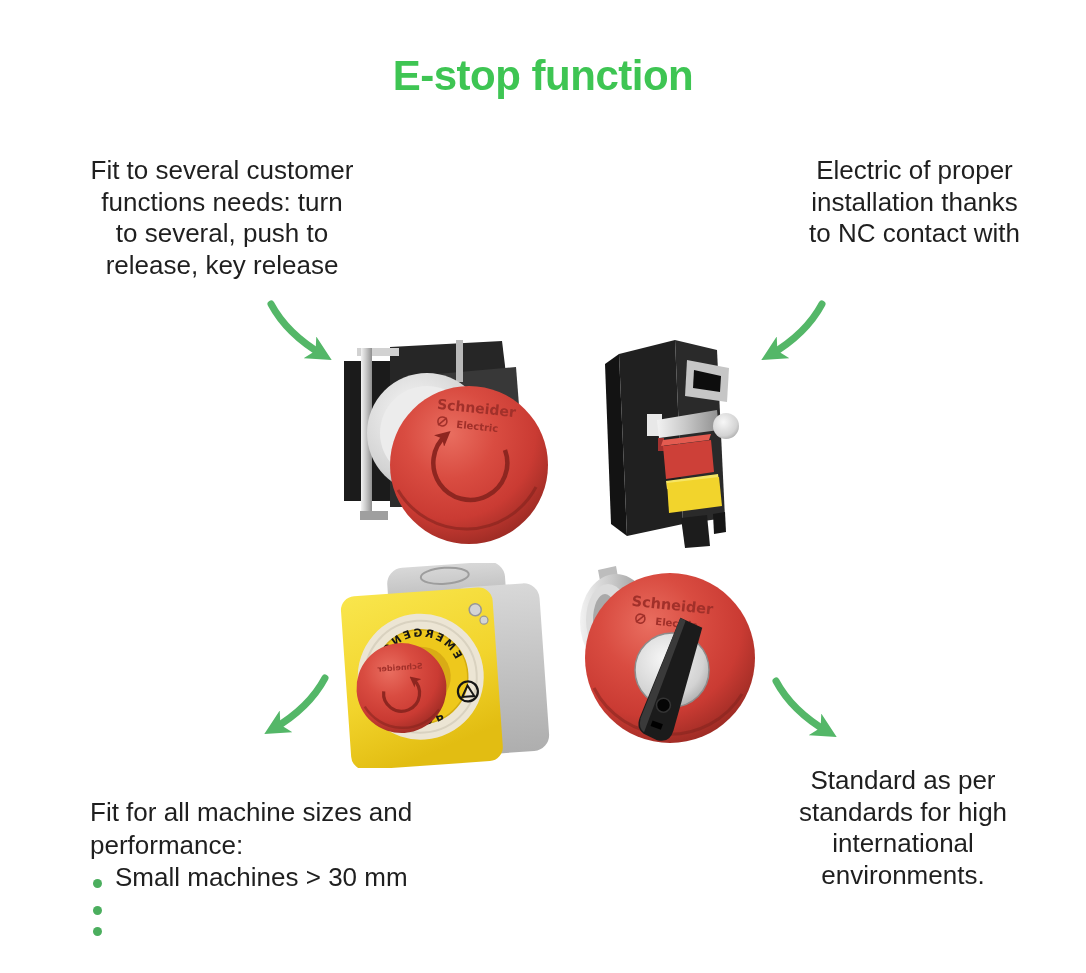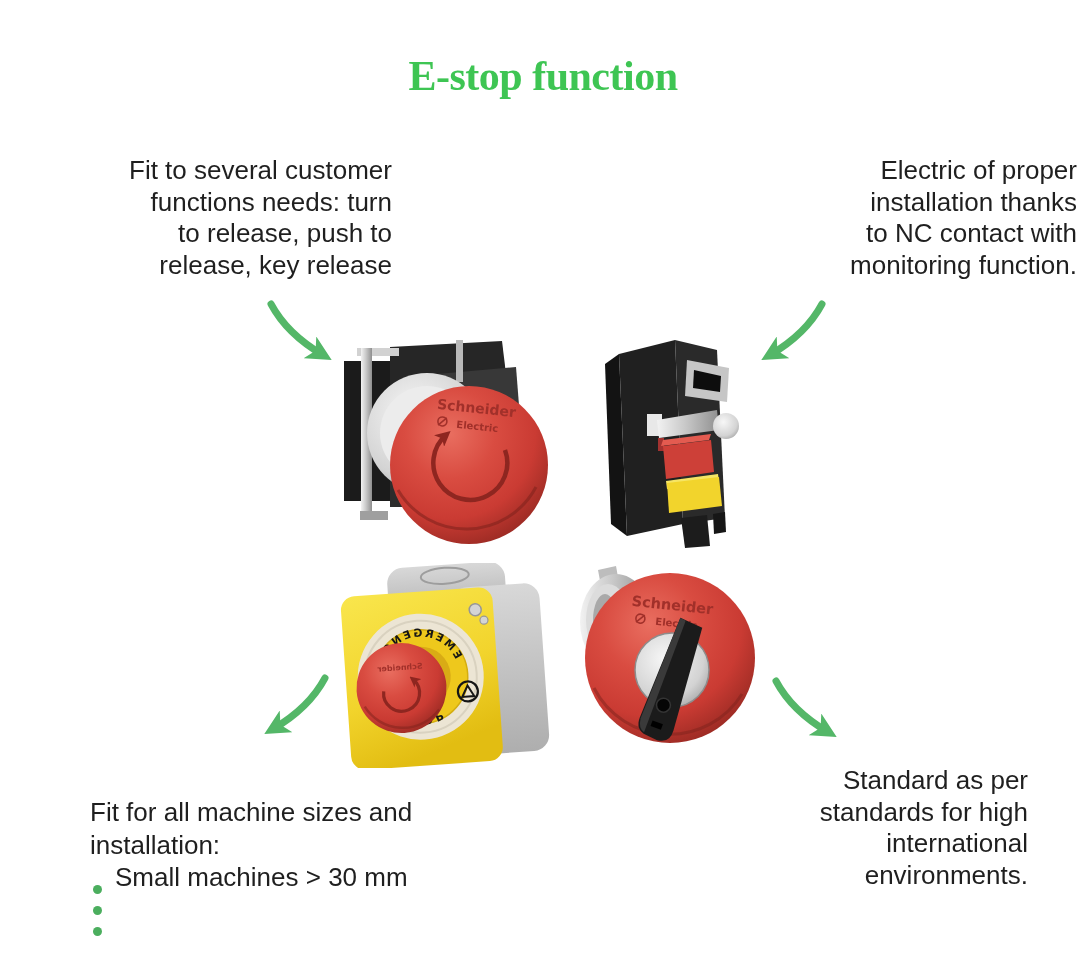--- a/index.html
+++ b/index.html
@@ -11,30 +11,30 @@
     --product-yellow:#f2d42c;
   }
   *{margin:0;padding:0;box-sizing:border-box}
   html,body{background:#fff}
   body{
     width:1086px;height:973px;position:relative;overflow:hidden;
     font-family:"Liberation Sans",sans-serif;color:var(--text-dark);
   }
   .page-title{
     position:absolute;left:0;top:52px;width:1086px;text-align:center;
-    font-family:Liberation Serif, serif;font-weight:700;font-size:42px;
+    font-family:Liberation Sans, sans-serif;font-weight:700;font-size:42px;
     letter-spacing:-0.5px;color:var(--title-green);
   }
   .callout{position:absolute;font-size:26px;line-height:31.5px;color:var(--text-dark)}
-  .callout.centered{text-align:right}
+  .callout.centered{text-align:center}
   .co-tl{left:52px;top:155px;width:340px}
   .co-tr{left:752px;top:155px;width:325px}
   .co-br{left:778px;top:765px;width:250px}
   .co-bl{left:90px;top:796px;width:440px;line-height:32.5px}
-  .bullet-row{display:flex;align-items:flex-end}
+  .bullet-row{display:flex;align-items:center}
   .bullet-dot{
     flex:0 0 auto;width:9px;height:9px;border-radius:50%;
     background:var(--bullet-green);margin:12px 13px 0 3px;
   }
   .abs{position:absolute}
   svg{display:block}
   .brand-emboss{fill:#a1302a;font-family:"DejaVu Sans",sans-serif;font-weight:700}
   .ring-text{fill:#161616;font-family:"DejaVu Sans",sans-serif;font-weight:700;letter-spacing:2px}
 </style>
 </head>
@@ -74,34 +74,33 @@
       <path d="M0,0 L10,5 L0,10 L2.6,5 Z" fill="#8e2620"></path>
     </marker>
   </defs>
 </svg>
 
 <h1 class="page-title">E-stop function</h1>
 
 <div class="callout centered co-tl">
   <div>Fit to several customer</div>
   <div>functions needs: turn</div>
-  <div>to release, push to</div>
+  <div>to several, push to</div>
   <div>release, key release</div>
 </div>
 
 <div class="callout centered co-tr">
   <div>Electric of proper</div>
   <div>installation thanks</div>
   <div>to NC contact with</div>
-  <div>monitoring function.</div>
 </div>
 
 <div class="callout co-bl">
   <div>Fit for all machine sizes and</div>
-  <div>installation:</div>
+  <div>performance:</div>
   <div class="bullet-row">
     <span class="bullet-dot"></span>
     <span>Small machines &gt; 30 mm</span>
   </div>
   <div class="bullet-row">
     <span class="bullet-dot"></span>
   </div>
   <div class="bullet-row">
     <span class="bullet-dot"></span>
   </div>

